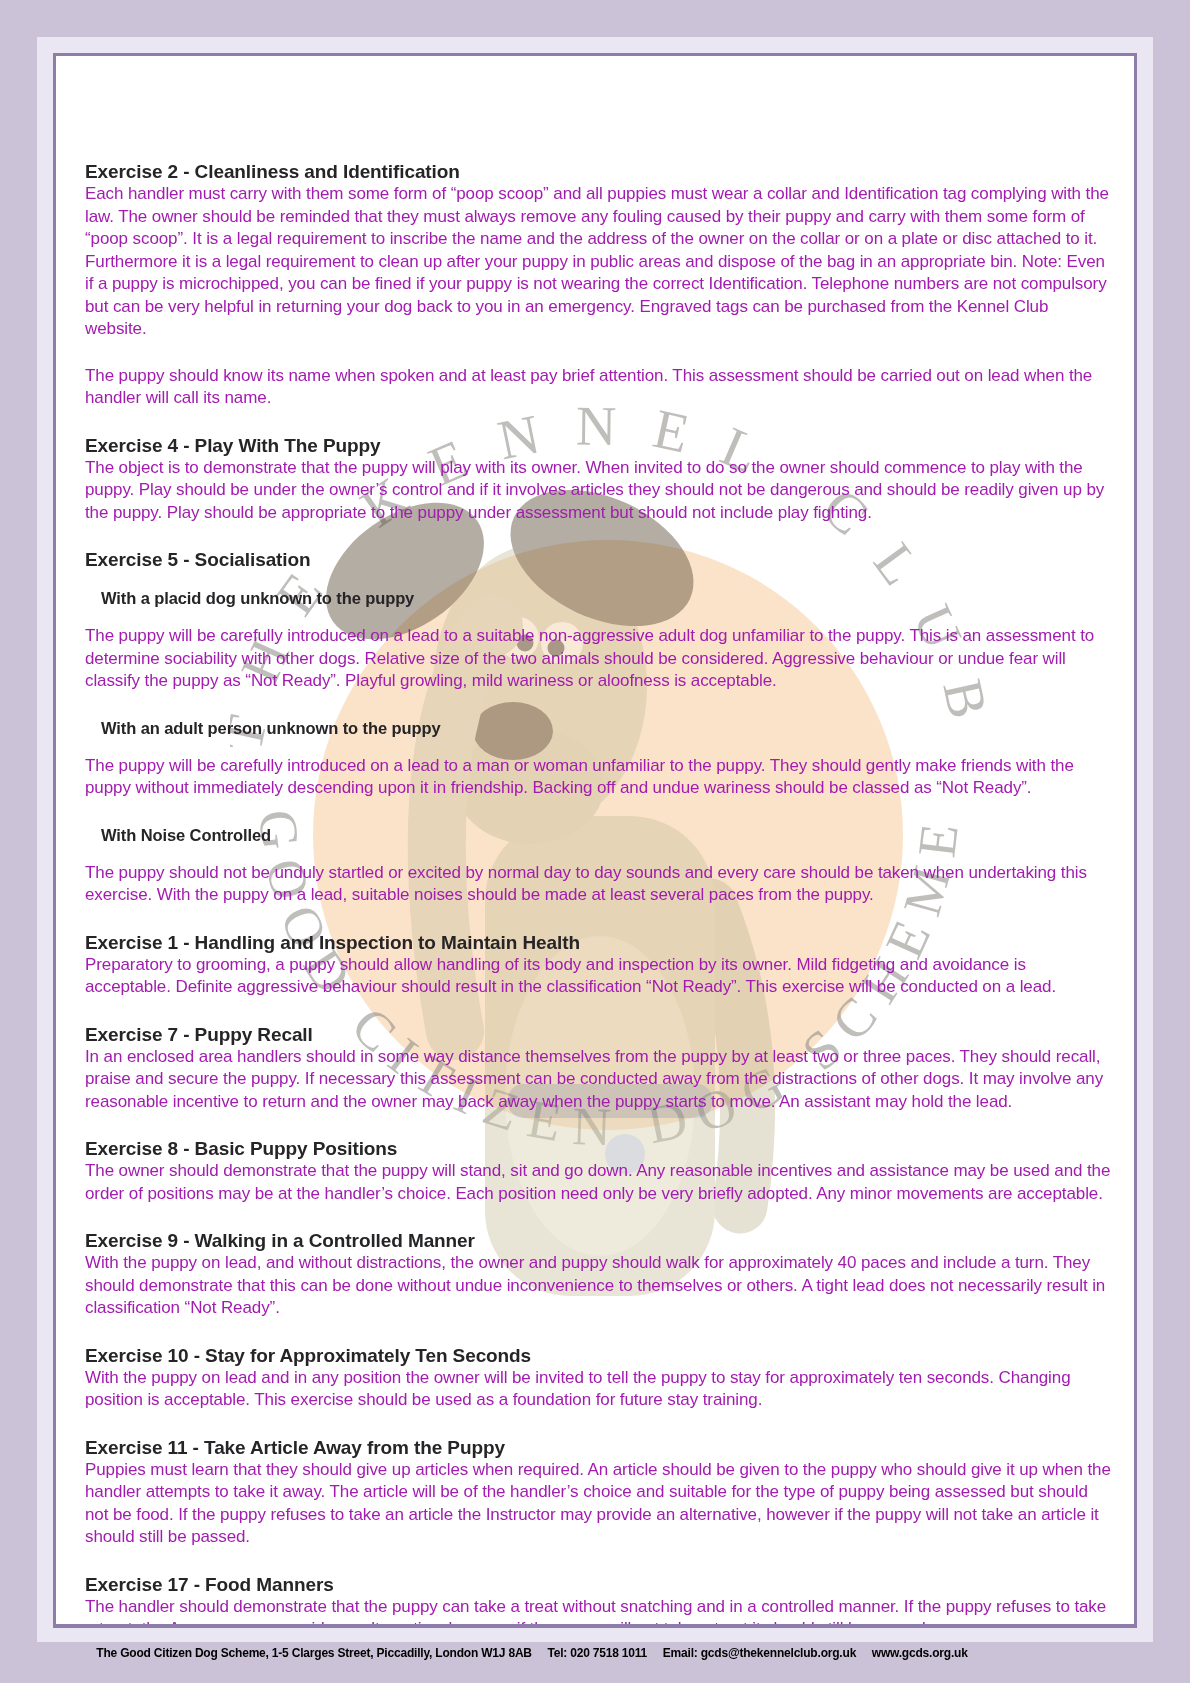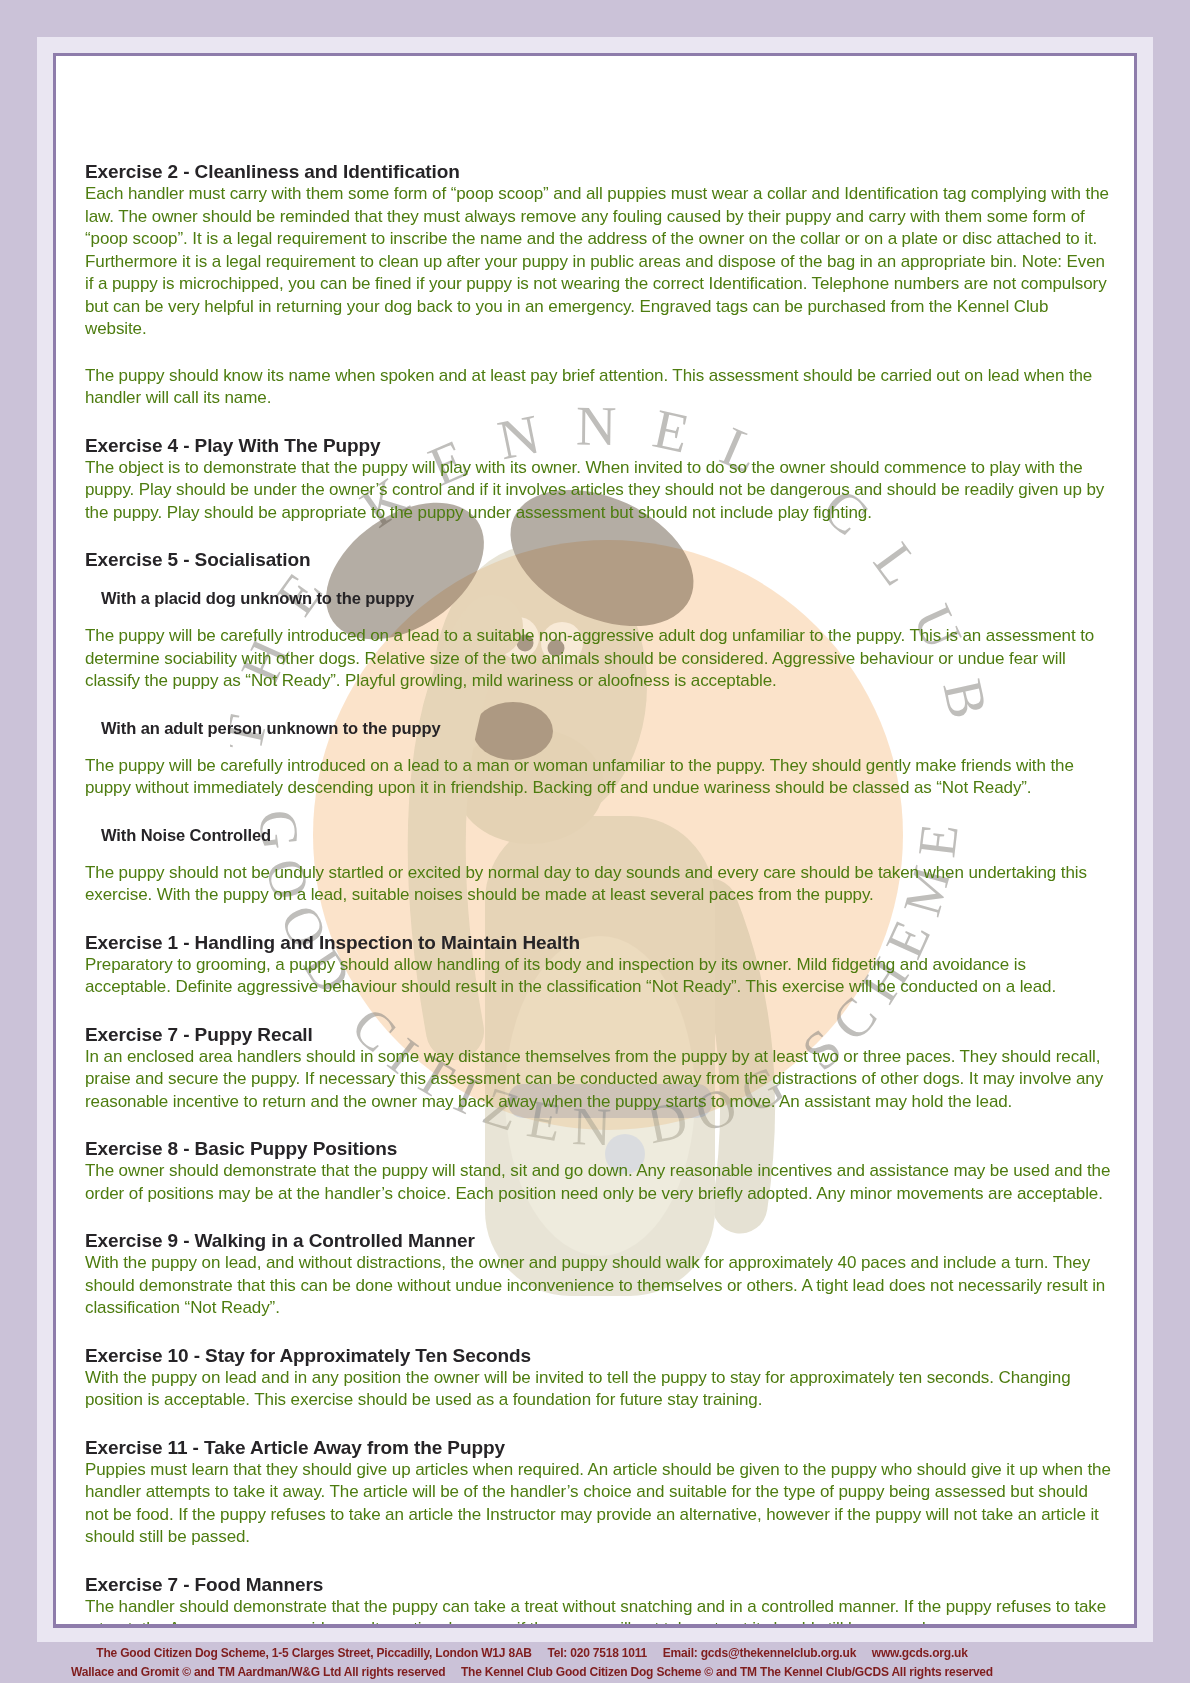--- a/index.html
+++ b/index.html
@@ -33,26 +33,26 @@
   .block:first-child{margin-top:0;}
   .block h2{
     margin:0;font-weight:bold;font-size:19px;line-height:23px;
     color:#262427;letter-spacing:-0.1px;
   }
   .block h3{
     margin:16px;font-weight:bold;font-size:16.5px;line-height:22px;
     color:#262427;letter-spacing:-0.1px;
   }
   .block p{
-    margin:0;font-size:17px;line-height:22.5px;color:#4d7c0f;
+    margin:0;font-size:17px;line-height:22.5px;color:#a21caf;
     letter-spacing:-0.1px;
   }
   .footer{
     position:absolute;left:0;top:1644px;width:1064px;height:39px;
-    text-align:center;color:#7f1d1d;
+    text-align:center;color:#000000;
   }
   .footer div{
     font-weight:bold;font-size:12px;line-height:19px;letter-spacing:-0.2px;
     white-space:pre-wrap;
   }
 </style>
 </head>
 <body>
 
 <div class="inner-band"></div>
@@ -159,23 +159,22 @@
       <h2>Exercise 10 - Stay for Approximately Ten Seconds</h2>
       <p>With the puppy on lead and in any position the owner will be invited to tell the puppy to stay for approximately ten seconds. Changing position is acceptable. This exercise should be used as a foundation for future stay training.</p>
     </section>
 
     <section class="block">
       <h2>Exercise 11 - Take Article Away from the Puppy</h2>
       <p>Puppies must learn that they should give up articles when required. An article should be given to the puppy who should give it up when the handler attempts to take it away. The article will be of the handler’s choice and suitable for the type of puppy being assessed but should not be food. If the puppy refuses to take an article the Instructor may provide an alternative, however if the puppy will not take an article it should still be passed.</p>
     </section>
 
     <section class="block">
-      <h2>Exercise 7 - Food Manners</h2>
+      <h2>Exercise 17 - Food Manners</h2>
       <p>The handler should demonstrate that the puppy can take a treat without snatching and in a controlled manner. If the puppy refuses to take a treat, the Assessor may provide an alternative, however if the puppy will not take a treat it should still be passed.</p>
     </section>
 
   </div>
 </div>
 
 <div class="footer">
   <div>The Good Citizen Dog Scheme, 1-5 Clarges Street, Piccadilly, London W1J 8AB     Tel: 020 7518 1011     Email: gcds@thekennelclub.org.uk     www.gcds.org.uk</div>
-  <div>Wallace and Gromit © and TM Aardman/W&amp;G Ltd All rights reserved     The Kennel Club Good Citizen Dog Scheme © and TM The Kennel Club/GCDS All rights reserved</div>
 </div>
 
 </body></html>

